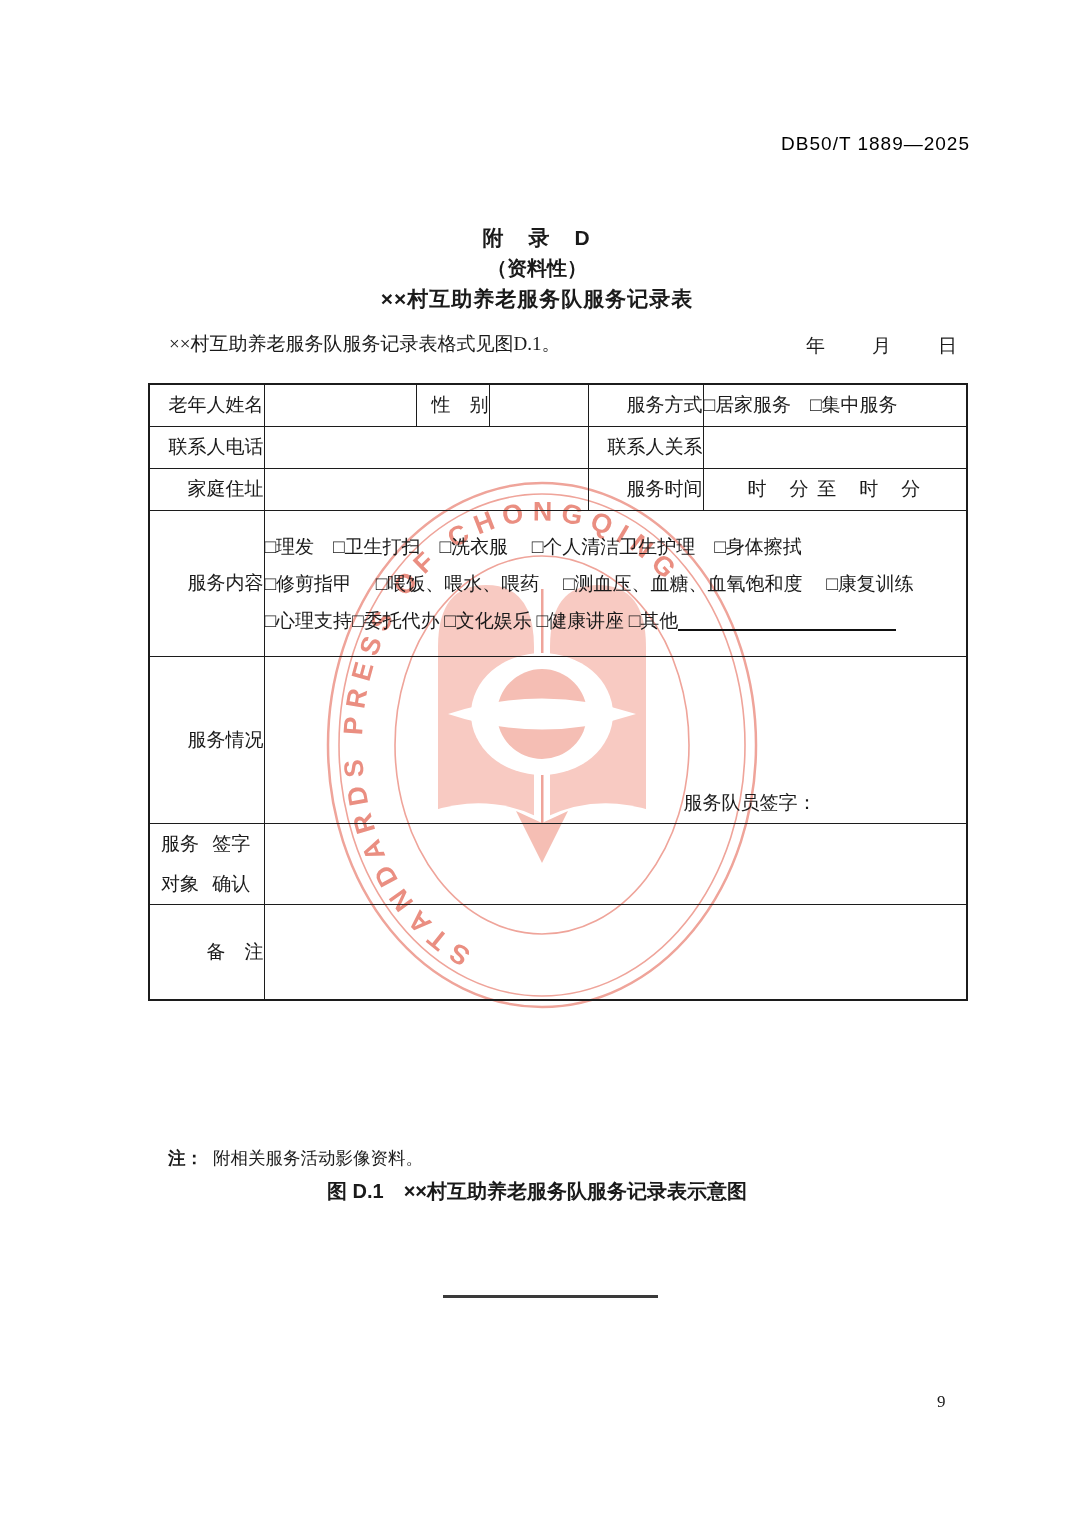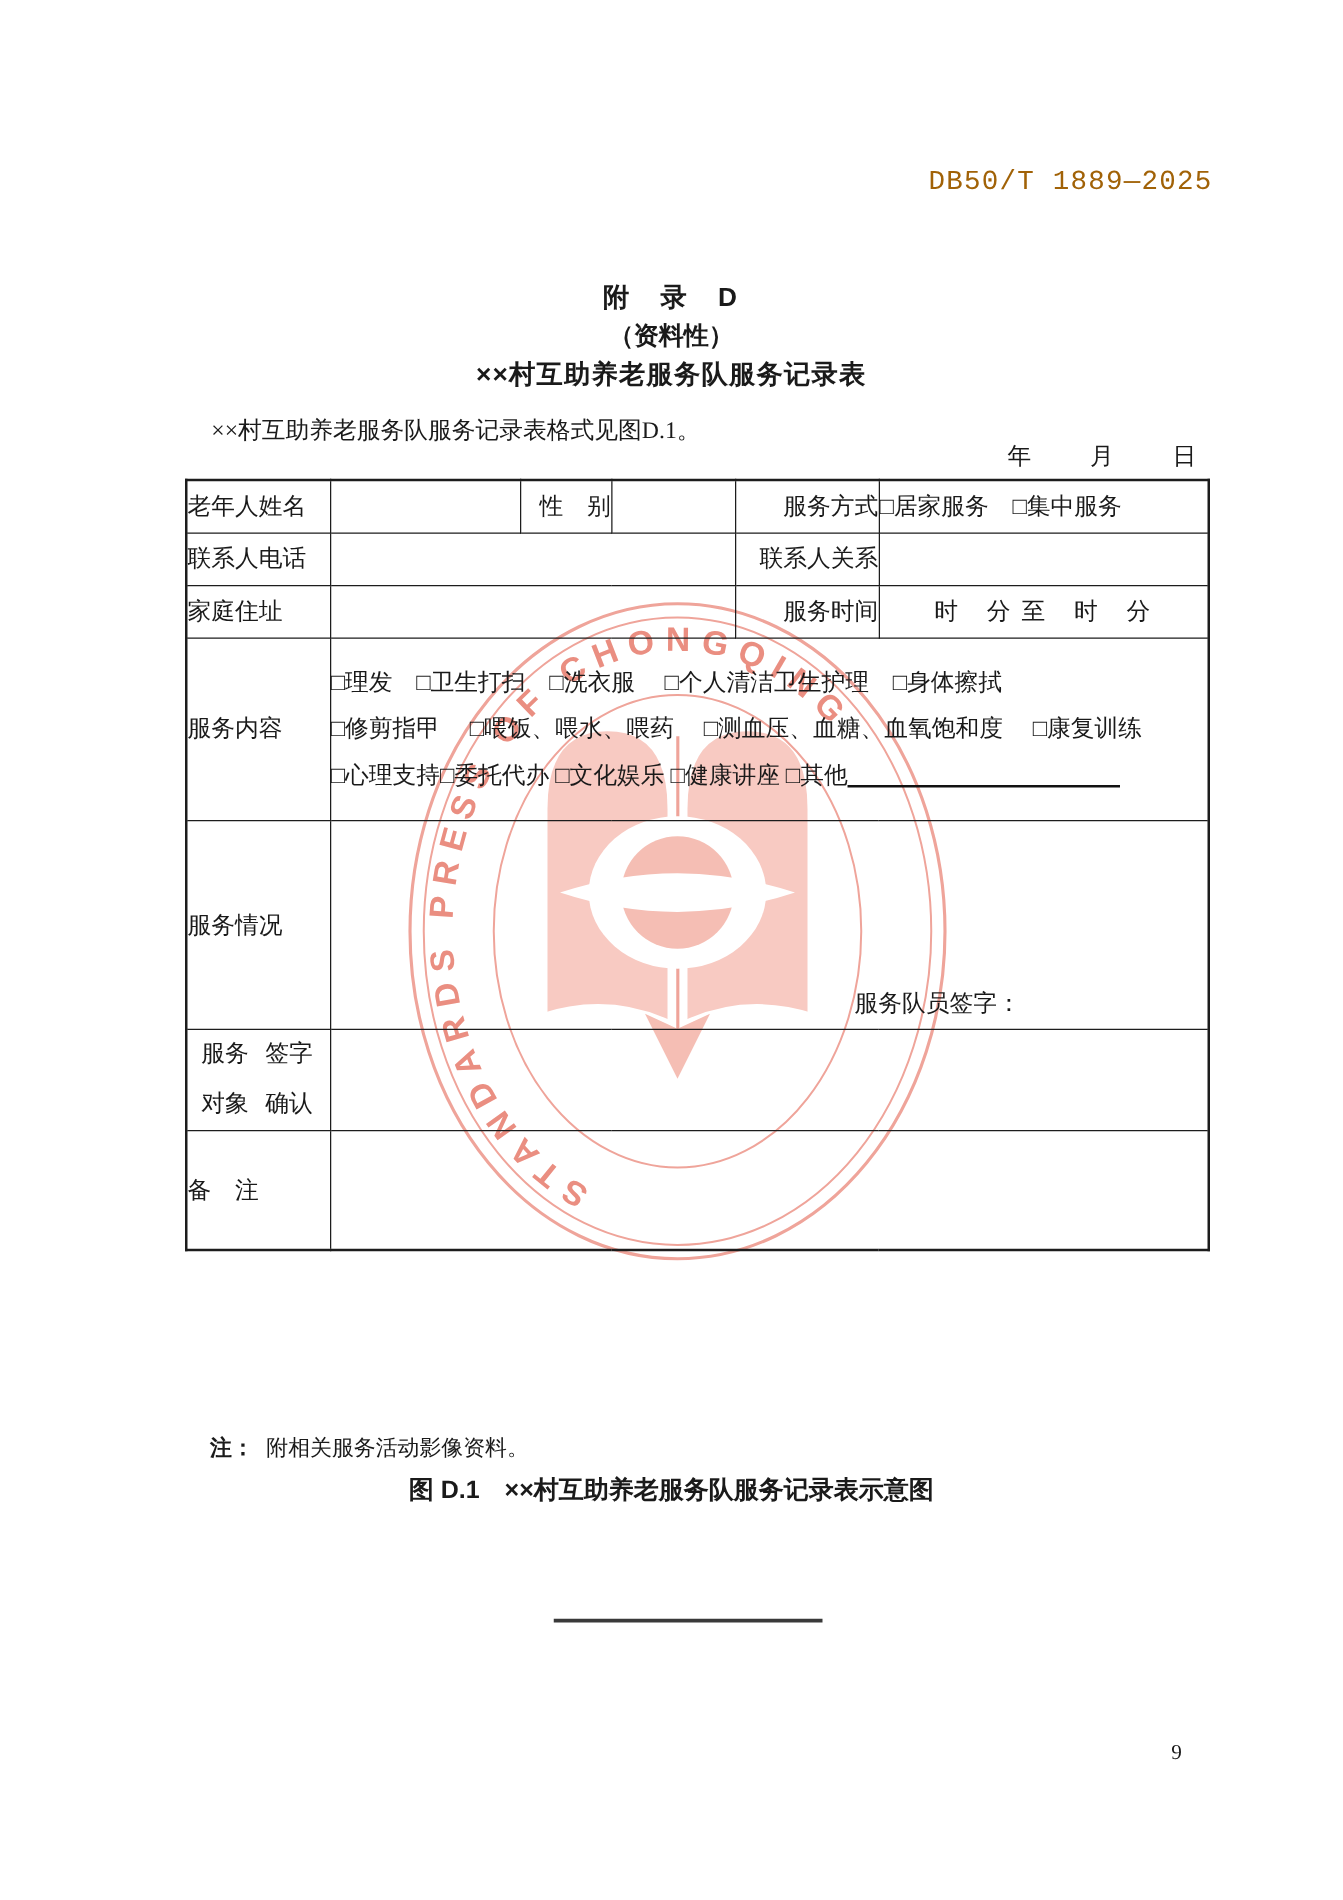--- a/index.html
+++ b/index.html
@@ -7,37 +7,37 @@
         font-family:"Liberation Serif","DejaVu Serif",serif;color:#1a1a1a;}
   .content{position:absolute;inset:0;z-index:1;}
   .watermark{position:absolute;left:312px;top:467px;width:460px;height:556px;z-index:0;}
   .wm-ring{fill:none;stroke:var(--wm-ring,#efa49a);}
   .wm-text{fill:var(--wm-text,#ea8e81);font-family:"Liberation Sans","DejaVu Sans",sans-serif;font-weight:bold;font-size:27px;letter-spacing:2px;}
   .wm-fill{fill:var(--wm-fill,#f8cac2);}
   .wm-ball{fill:var(--wm-ball,#f5beb4);}
   .wm-white{fill:#ffffff;}
   .wm-spine{fill:var(--wm-ring,#efa49a);}
 
-  .header-code{position:absolute;top:133px;right:104px;font-family:Liberation Mono, monospace;
-               font-size:22px;letter-spacing:1px;color:#a16207;}
+  .header-code{position:absolute;top:133px;right:104px;font-family:Liberation Sans, sans-serif;
+               font-size:19px;letter-spacing:1px;color:#000000;}
   .h-appendix{position:absolute;top:224px;left:0;width:100%;text-align:center;font-weight:bold;
               font-size:21px;letter-spacing:2px;font-family:"Liberation Sans","DejaVu Sans",sans-serif;}
   .h-informative{position:absolute;top:255px;left:0;width:100%;text-align:center;font-weight:bold;
               font-size:20px;font-family:"Liberation Sans","DejaVu Sans",sans-serif;}
   .h-title{position:absolute;top:285px;left:0;width:100%;text-align:center;font-weight:bold;
               font-size:21px;letter-spacing:1px;font-family:"Liberation Sans","DejaVu Sans",sans-serif;}
   .intro{position:absolute;top:331px;left:148px;width:820px;text-indent:21px;font-size:19px;}
-  .date-line{position:absolute;top:352px;left:148px;width:812px;text-align:right;font-size:19px;letter-spacing:3px;}
+  .date-line{position:absolute;top:333px;left:148px;width:812px;text-align:right;font-size:19px;letter-spacing:3px;}
 
   table.form{position:absolute;top:383px;left:148px;width:818px;border-collapse:collapse;table-layout:fixed;
              font-size:19px;border:2px solid var(--border-color,#1c1c1c);}
   table.form td{border:1.5px solid var(--border-color,#1c1c1c);padding:0;vertical-align:middle;background:transparent;}
   tr.r1,tr.r2,tr.r3{height:42px;}
   tr.r4{height:146px;} tr.r5{height:167px;} tr.r6{height:81px;} tr.r7{height:131px;} tr.r8{height:96px;}
-  .cell-label{padding-left:11px;text-align:left;}
+  .cell-label{padding-left:11px;text-align:right;}
   .cell-center{text-align:right;}
   .cell-options{padding-left:10px;}
   .cell-time{text-align:center;letter-spacing:2px;}
   .content-cell{padding:6px 10px;line-height:37px;}
   .rel{position:relative;}
   .sign-member{position:absolute;left:419px;top:133px;}
   .sign-leader{position:absolute;left:420px;top:88px;}
   .label-lines{display:flex;flex-direction:row;justify-content:center;height:100%;padding-left:11px;}
   .lh40 div{line-height:40px;} .lh43 div{line-height:43px;}
   .underline-blank{display:inline-block;width:218px;height:0;border-bottom:2.5px solid #111;vertical-align:-4px;}

